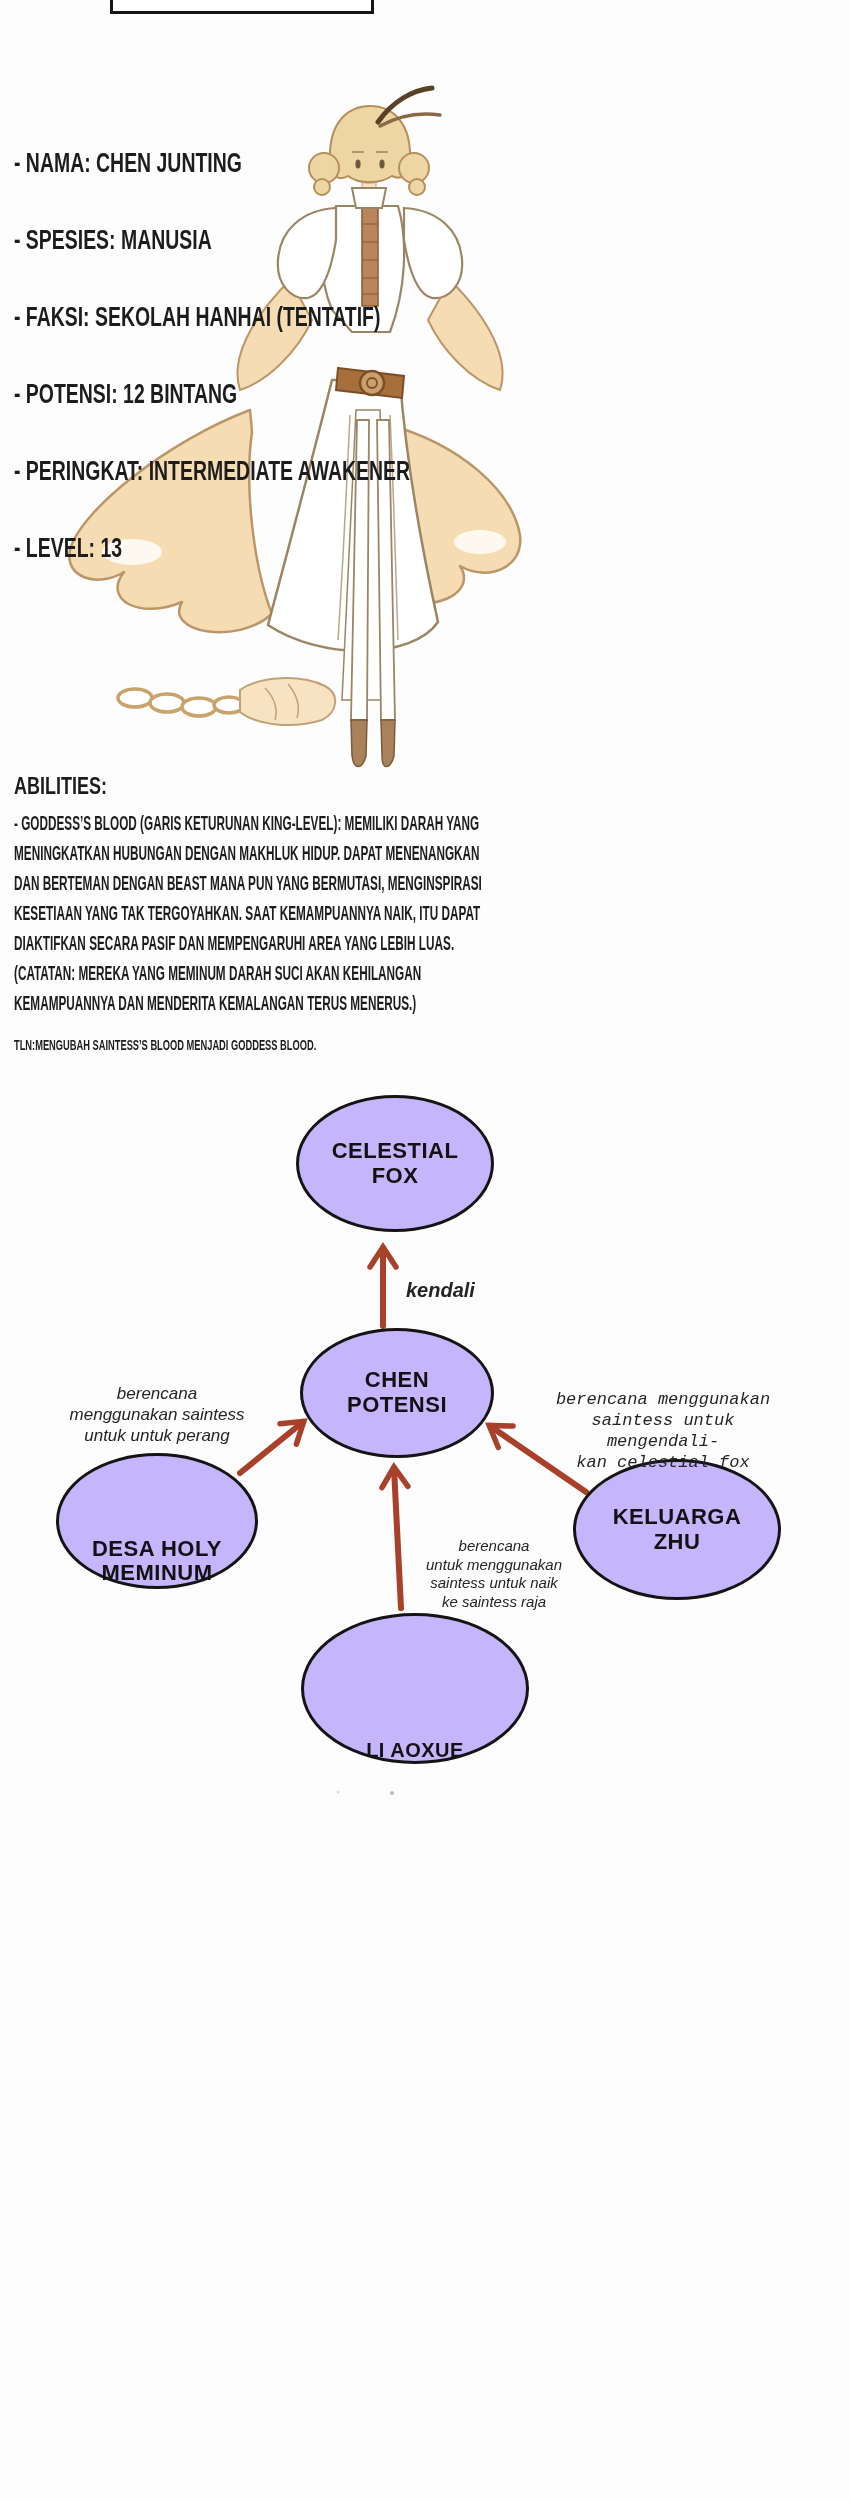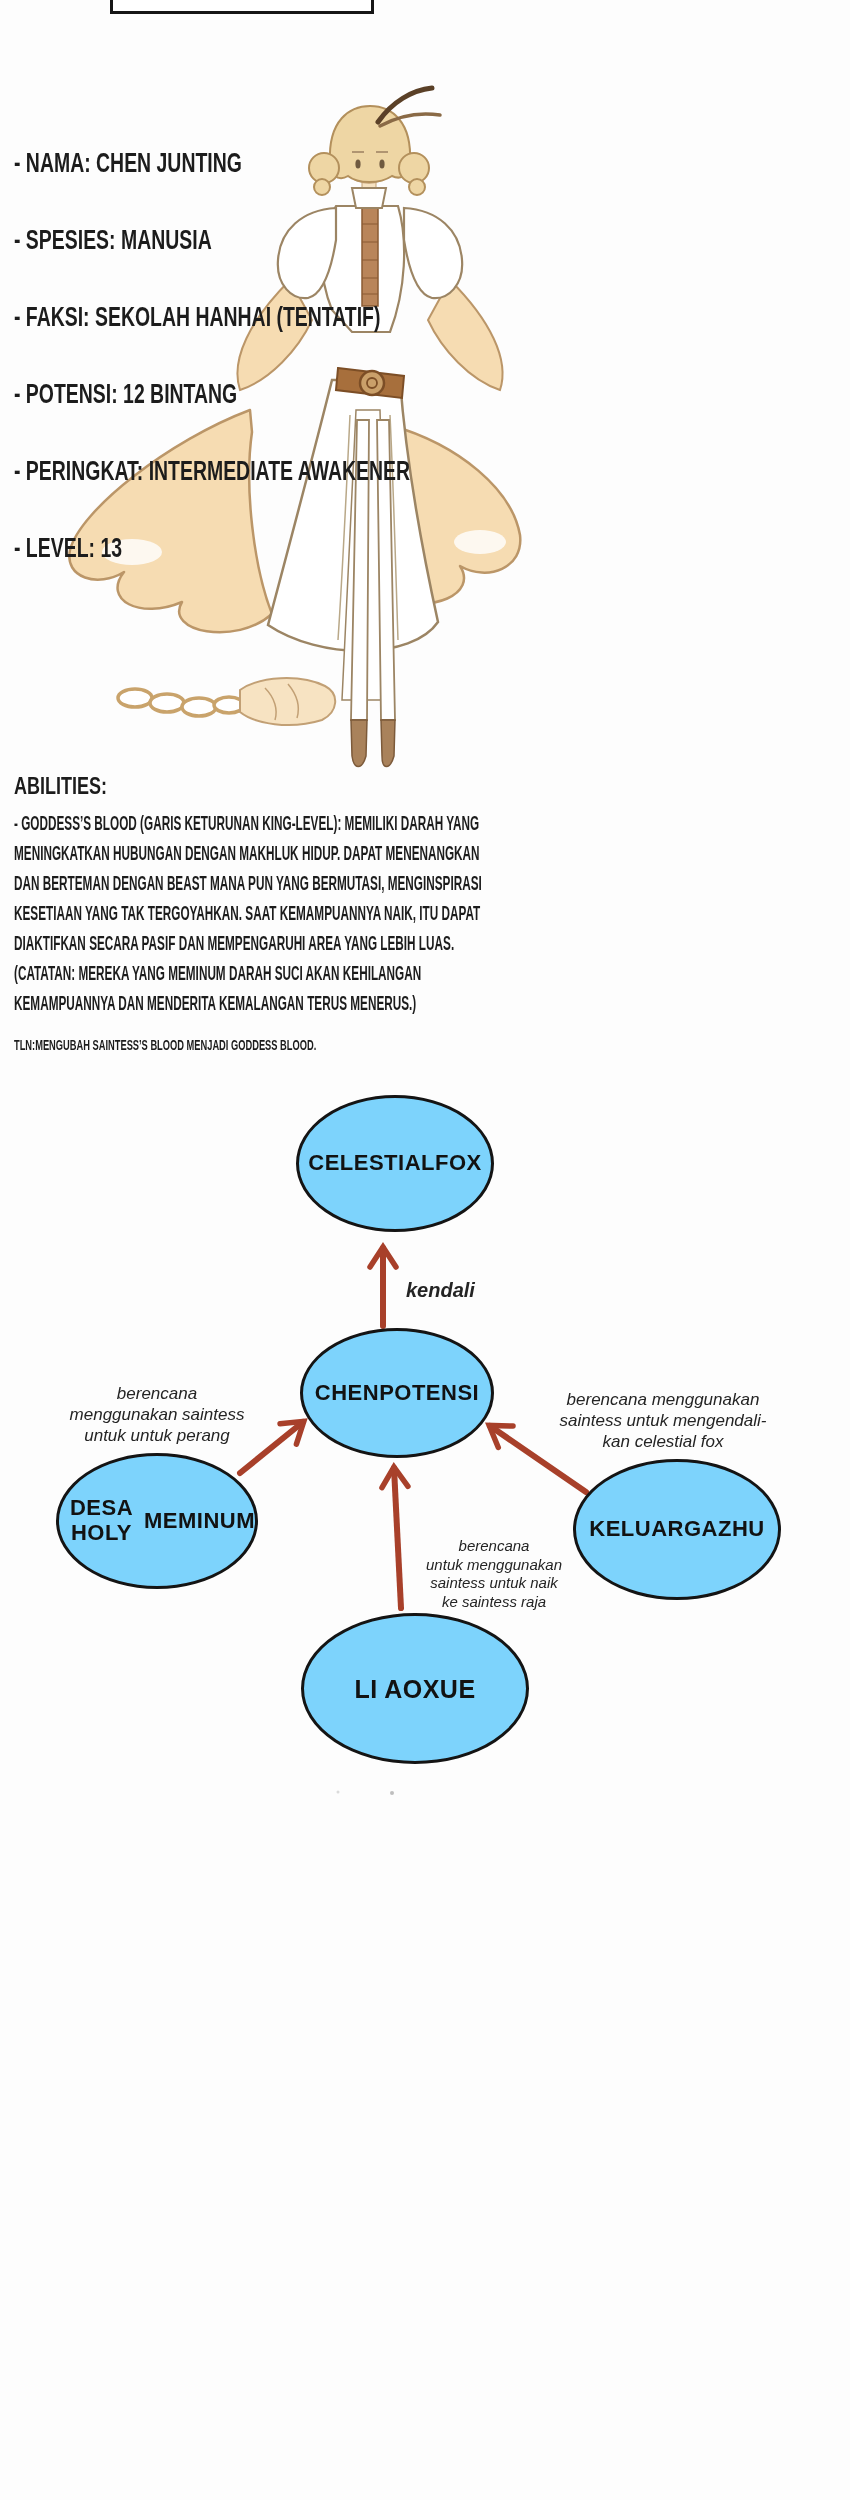--- a/index.html
+++ b/index.html
@@ -8,33 +8,33 @@
   .abs{position:absolute;}
   
   .cut-panel{left:110px;top:-16px;width:258px;height:24px;background:#fff;border:3px solid #161616;}
   
   .comic{font-weight:700;white-space:nowrap;transform-origin:0 50%;line-height:1;color:#1c1c1c;}
   .profile-line{left:14px;font-size:27px;transform:scaleX(.72);}
   .abil-head{left:14px;top:774px;font-size:24px;transform:scaleX(.75);}
   .abil-line{left:14px;font-size:21px;transform:scaleX(.56);}
   .tln-line{left:14px;top:1037px;font-size:15px;transform:scaleX(.62);}
   
-  .oval{border:3px solid #141414;border-radius:50%;background:#7dd3fc;display:flex;flex-direction:row;
+  .oval{border:3px solid #141414;border-radius:50%;background:#c4b5fd;display:flex;flex-direction:column;
         align-items:center;justify-content:center;text-align:center;font-weight:700;font-size:22px;
         line-height:1.12;letter-spacing:.5px;color:#121212;}
   .oval-fox{left:296px;top:1095px;width:192px;height:131px;}
   .oval-chen{left:300px;top:1328px;width:188px;height:124px;}
   .oval-desa{left:56px;top:1453px;width:196px;height:130px;justify-content:flex-end;}
   .oval-zhu{left:573px;top:1459px;width:202px;height:135px;}
-  .oval-li{left:301px;top:1613px;width:222px;height:145px;font-size:25px;}
+  .oval-li{left:301px;top:1613px;width:222px;height:145px;font-size:20px;justify-content:flex-end;}
   
   .hand{font-style:italic;color:#242424;text-align:center;line-height:21px;}
   .lbl-kendali{left:406px;top:1280px;font-size:20px;font-weight:700;}
   .lbl-left{left:36px;top:1383px;width:242px;font-size:17px;}
-  .lbl-right{left:542px;top:1389px;width:242px;font-size:17px;}
+  .lbl-right{left:542px;top:1389px;width:242px;font-size:17px;font-family:Liberation Mono, monospace;}
   .lbl-mid{left:398px;top:1537px;width:192px;font-size:15px;line-height:18.5px;}
   svg{display:block;}
   .overlay{left:0;top:0;pointer-events:none;}
 </style>
 </head>
 <body>
 
 <div class="abs cut-panel"></div>
 
 <svg class="abs" style="left:40px;top:80px;" width="500" height="710" viewBox="0 0 500 710">

